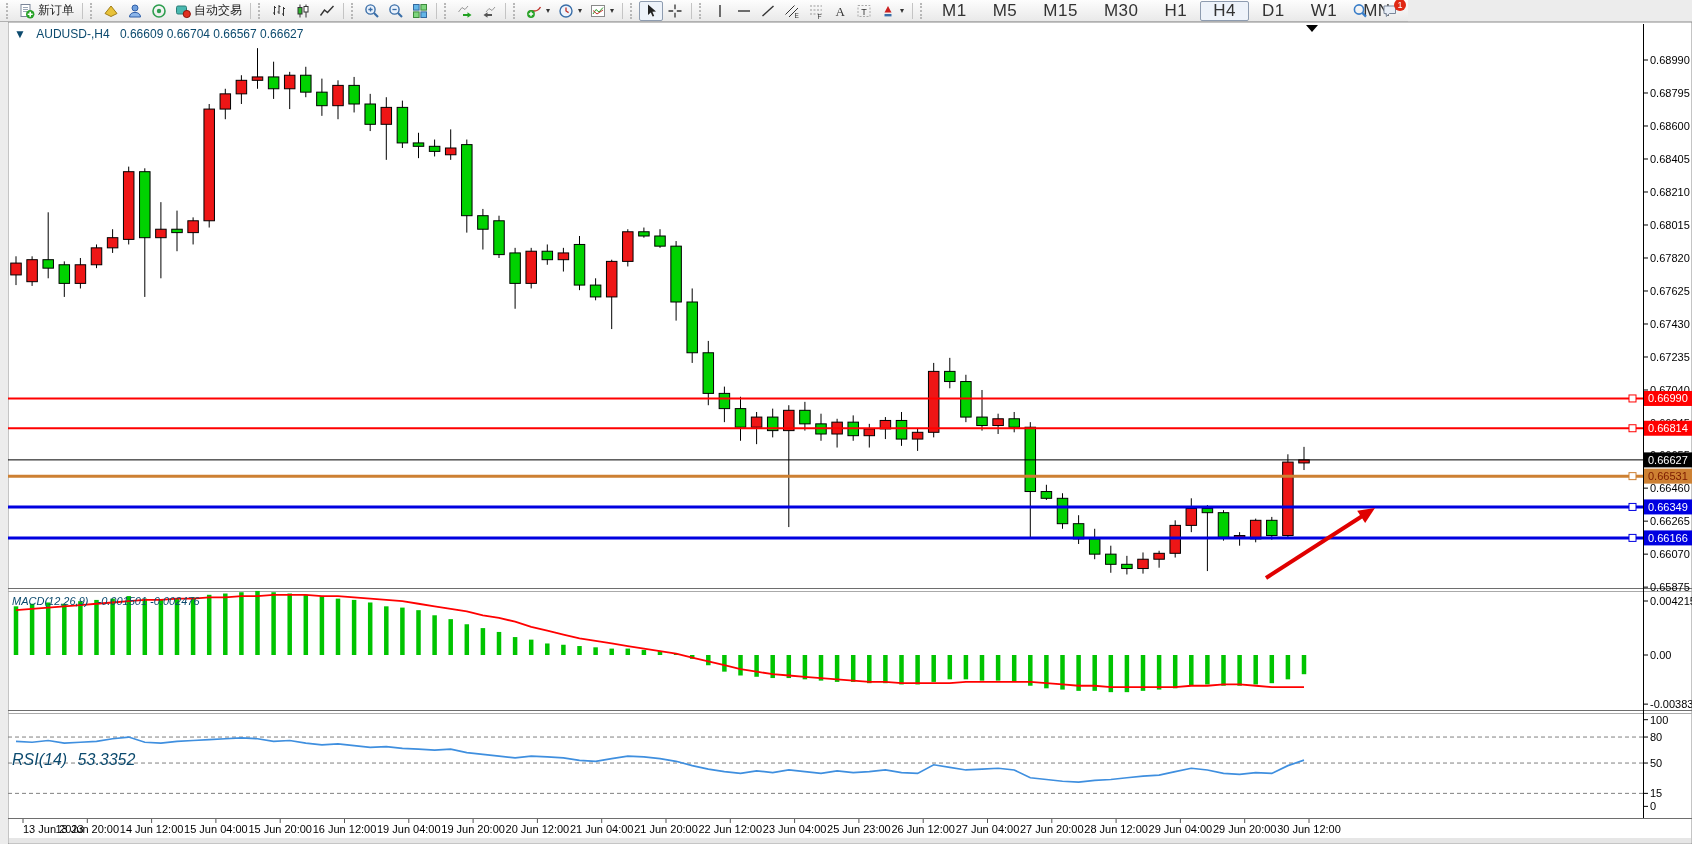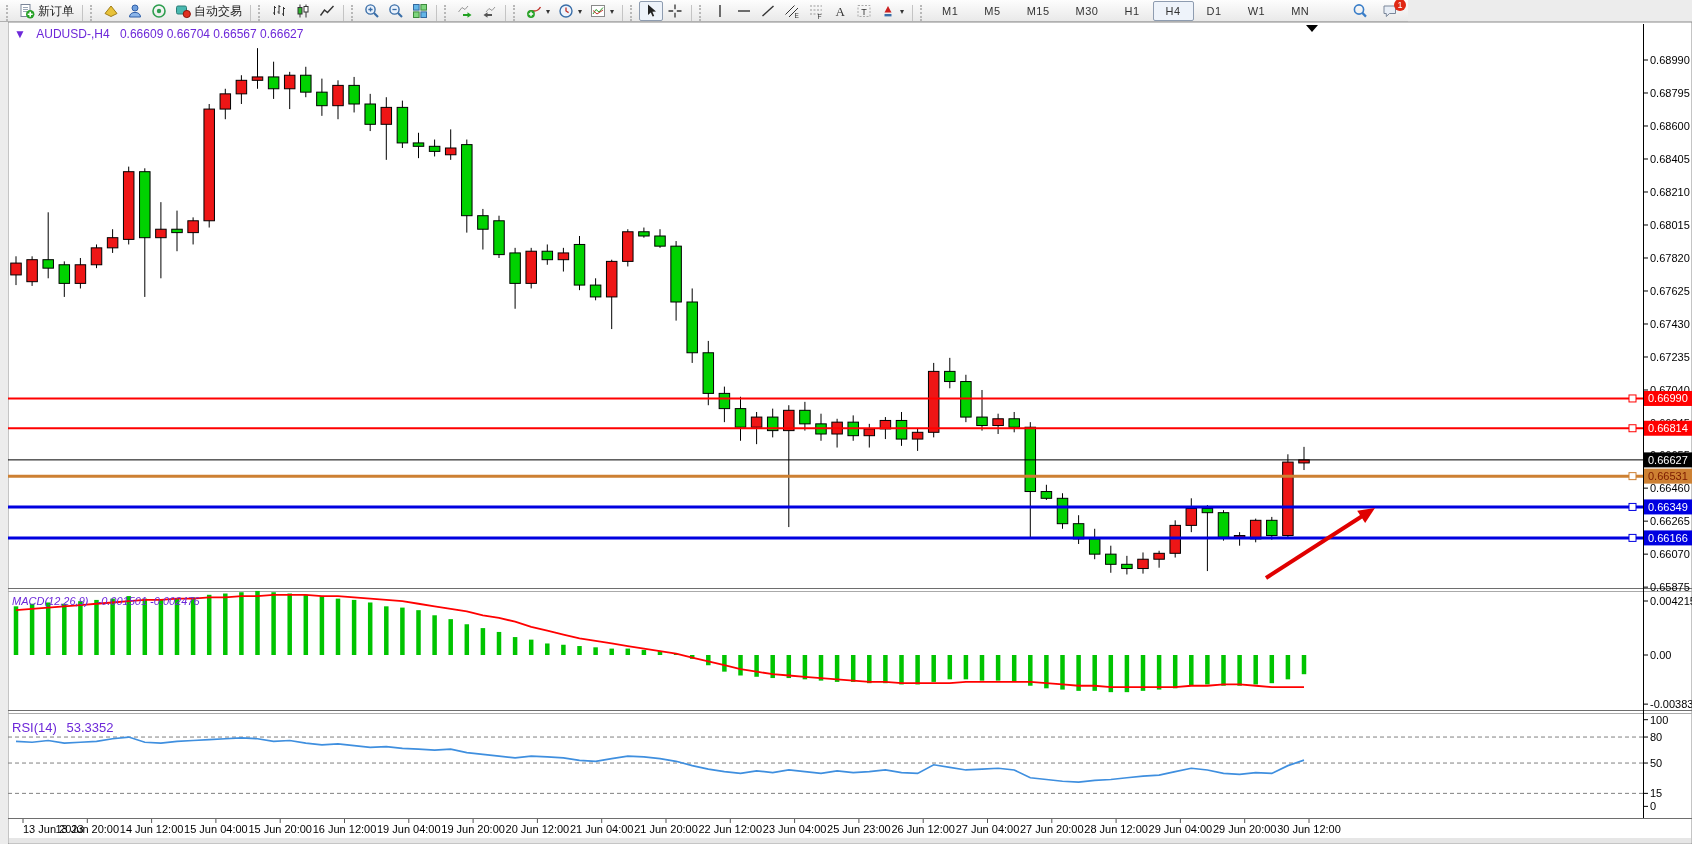--- a/index.html
+++ b/index.html
@@ -2,39 +2,39 @@
 <html><head>
 <meta charset="utf-8">
 <style>
   html,body{margin:0;padding:0;}
   #app{position:relative;width:1692px;height:844px;background:#ececec;
        font-family:"Liberation Sans",sans-serif;overflow:hidden;}
   #chart-svg{position:absolute;top:0;left:0;}
   
   #toolbar{position:absolute;top:0;left:0;width:1408px;height:22px;z-index:5;
     background:linear-gradient(#fdfdfd,#e9e9e9);border-bottom:1px solid #b0b0b0;
-    display:flex;align-items:flex-end;padding-left:3px;box-sizing:border-box;}
+    display:flex;align-items:center;padding-left:3px;box-sizing:border-box;}
   .grip{width:4px;height:16px;margin:0 3px;border-left:2px dotted #b8b8b8;}
   .tsep{width:1px;height:16px;background:#c4c4c4;margin:0 4px;}
   .tb{display:flex;align-items:center;gap:3px;height:20px;padding:0 3px;
     border:1px solid transparent;background:transparent;font-family:"Liberation Sans",sans-serif;
     font-size:12px;color:#222;cursor:default;}
   .tb.active{border:1px solid #8e9cb0;background:#eef3fa;border-radius:2px;}
   .tb svg{display:block;}
   .dd{font-size:8px;color:#333;margin-left:1px;}
-  .tf{font-size:11px;color:#333;padding:0 6px;letter-spacing:0.5px;}
+  .tf{font-size:17px;color:#333;padding:0 6px;letter-spacing:0.5px;}
   #tb-right{position:absolute;right:6px;top:1px;display:flex;align-items:center;gap:6px;}
   .badge{position:absolute;top:-3px;right:-5px;background:#e02814;color:#fff;font-size:9px;
     width:12px;height:12px;border-radius:7px;text-align:center;line-height:12px;}
   
-  .overlay{position:absolute;z-index:3;color:#6d28d9;white-space:nowrap;}
+  .overlay{position:absolute;z-index:3;color:#0c4a6e;white-space:nowrap;}
   #symbol-title{left:14px;top:27px;font-size:12px;}
   #symbol-title .num{margin-left:7px;}
   #macd-label{left:12px;top:595px;font-size:11px;font-style:italic;}
-  #rsi-label{left:12px;top:720px;font-size:13px;}
+  #rsi-label{left:12px;top:751px;font-size:16px;font-style:italic;}
   .lblgap{margin-left:6px;}
 </style>
 </head>
 <body>
 <div id="app">
 
 <svg id="chart-svg" width="1692" height="844">
       <g>
         <rect x="8" y="22" width="1684" height="822" fill="#ffffff" stroke="#8a8a8a" stroke-width="1"></rect>
         <rect x="0" y="22" width="8" height="822" fill="#ececec"></rect>

